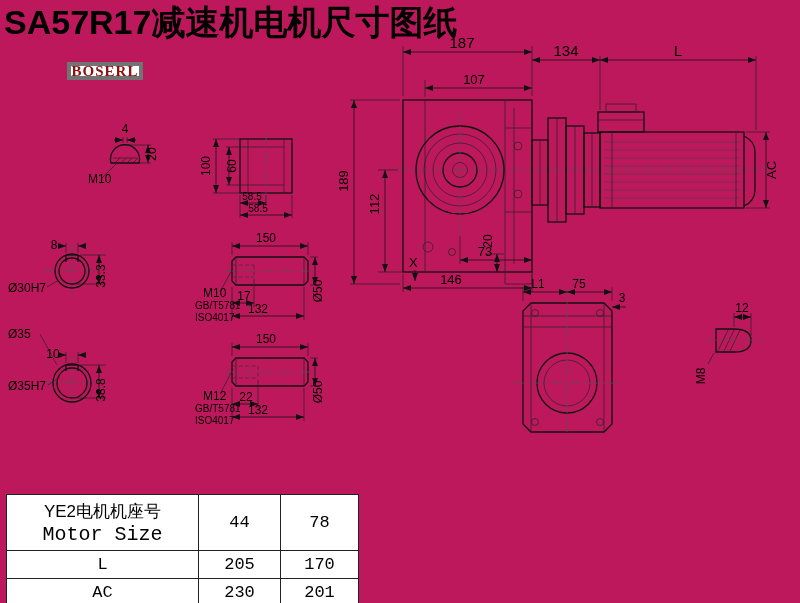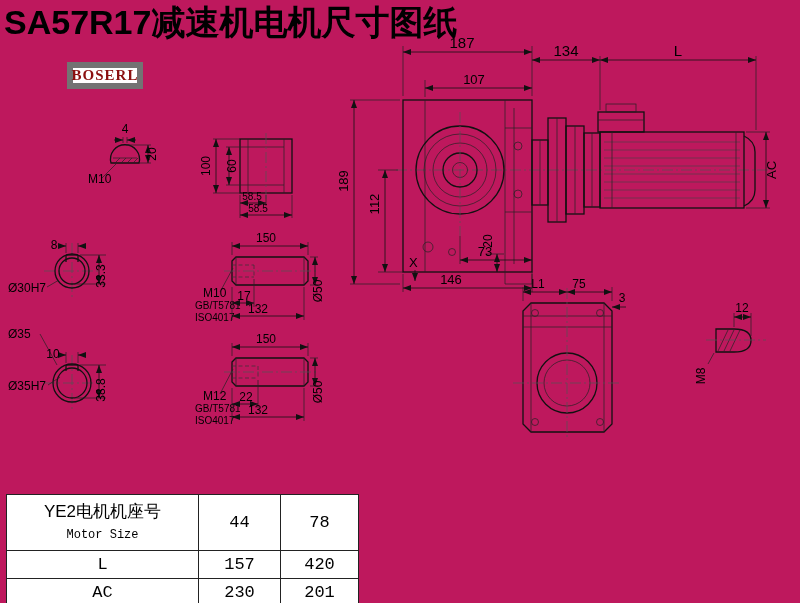--- a/index.html
+++ b/index.html
@@ -1,20 +1,20 @@
 <!DOCTYPE html>
 <html><head>
 <meta charset="utf-8">
 <style>
   * { margin:0; padding:0; box-sizing:border-box; }
   html,body { background:#fff; }
   body { width:800px; height:603px; font-family:"Liberation Sans",sans-serif; }
   #stage { position:relative; width:800px; height:603px; background:#be185d; overflow:hidden;padding-left:48px; }
   .title { position:absolute; left:4px; top:0; font-size:34px; font-weight:bold; color:#000; white-space:nowrap; }
-  .logo { position:absolute; left:67px; top:62px; width:76px; height:27px; border:6px solid #737373;
+  .logo { position:absolute; left:67px; top:62px; width:76px; height:18px; border:4px solid #737373;
           color:#8b1010; font-family:"Liberation Serif",serif; font-weight:bold; font-size:15px;
           display:flex; align-items:center; justify-content:center; letter-spacing:1px; background:#fff; }
   svg.drawing { position:absolute; left:0; top:0; }
   .ol   { fill:none; stroke:#111; stroke-width:1.3; }
   .thin { fill:none; stroke:#222; stroke-width:0.7; }
   .fin  { stroke:#444; stroke-width:0.6; }
   .cl   { fill:none; stroke:#555; stroke-width:0.7; stroke-dasharray:11 3 2 3; }
   .hid  { fill:none; stroke:#333; stroke-width:0.7; stroke-dasharray:4 2.5; }
   .ext  { stroke:#222; stroke-width:0.7; }
   .dl   { stroke:#111; stroke-width:0.8; marker-start:url(#arr); marker-end:url(#arr); }
@@ -22,21 +22,21 @@
   .dls  { stroke:#111; stroke-width:0.8; marker-start:url(#arr); }
   text  { fill:#000; font-family:"Liberation Sans",sans-serif; }
   .dim    { font-size:12px; }
   .dim-sm { font-size:10px; }
   .dim-md { font-size:13px; }
   .dim-lg { font-size:15px; }
   table.spec { position:absolute; left:6px; top:458px; border-collapse:collapse; table-layout:fixed; background:#fff;margin-top:36px; }
   table.spec td { border:1.5px solid #222; text-align:center; vertical-align:middle; font-size:17px; color:#000; }
   .hdr-cn { font-size:17px; line-height:24px; }
   .mono   { font-family:"Liberation Mono",monospace; }
-  .hdr-en { font-size:12px; line-height:22px; }
+  .hdr-en { font-size:20px; line-height:22px; }
 </style>
 </head>
 <body>
 
 <div id="stage">
 
   <div class="title">SA57R17减速机电机尺寸图纸</div>
   <div class="logo">BOSERL</div>
 
   <svg class="drawing" width="800" height="603" viewBox="0 0 800 603" xmlns="http://www.w3.org/2000/svg">
@@ -339,22 +339,22 @@
       <tr style="height:56px">
         <td>
           <div class="hdr-cn">YE2电机机座号</div>
           <div class="hdr-en mono">Motor Size</div>
         </td>
         <td class="mono">44</td>
         <td class="mono">78</td>
       </tr>
       <tr style="height:28px">
         <td class="mono">L</td>
-        <td class="mono">157</td>
-        <td class="mono">420</td>
+        <td class="mono">205</td>
+        <td class="mono">170</td>
       </tr>
       <tr style="height:28px">
         <td class="mono">AC</td>
         <td class="mono">230</td>
         <td class="mono">201</td>
       </tr>
     </tbody>
   </table>
 
 </div>

